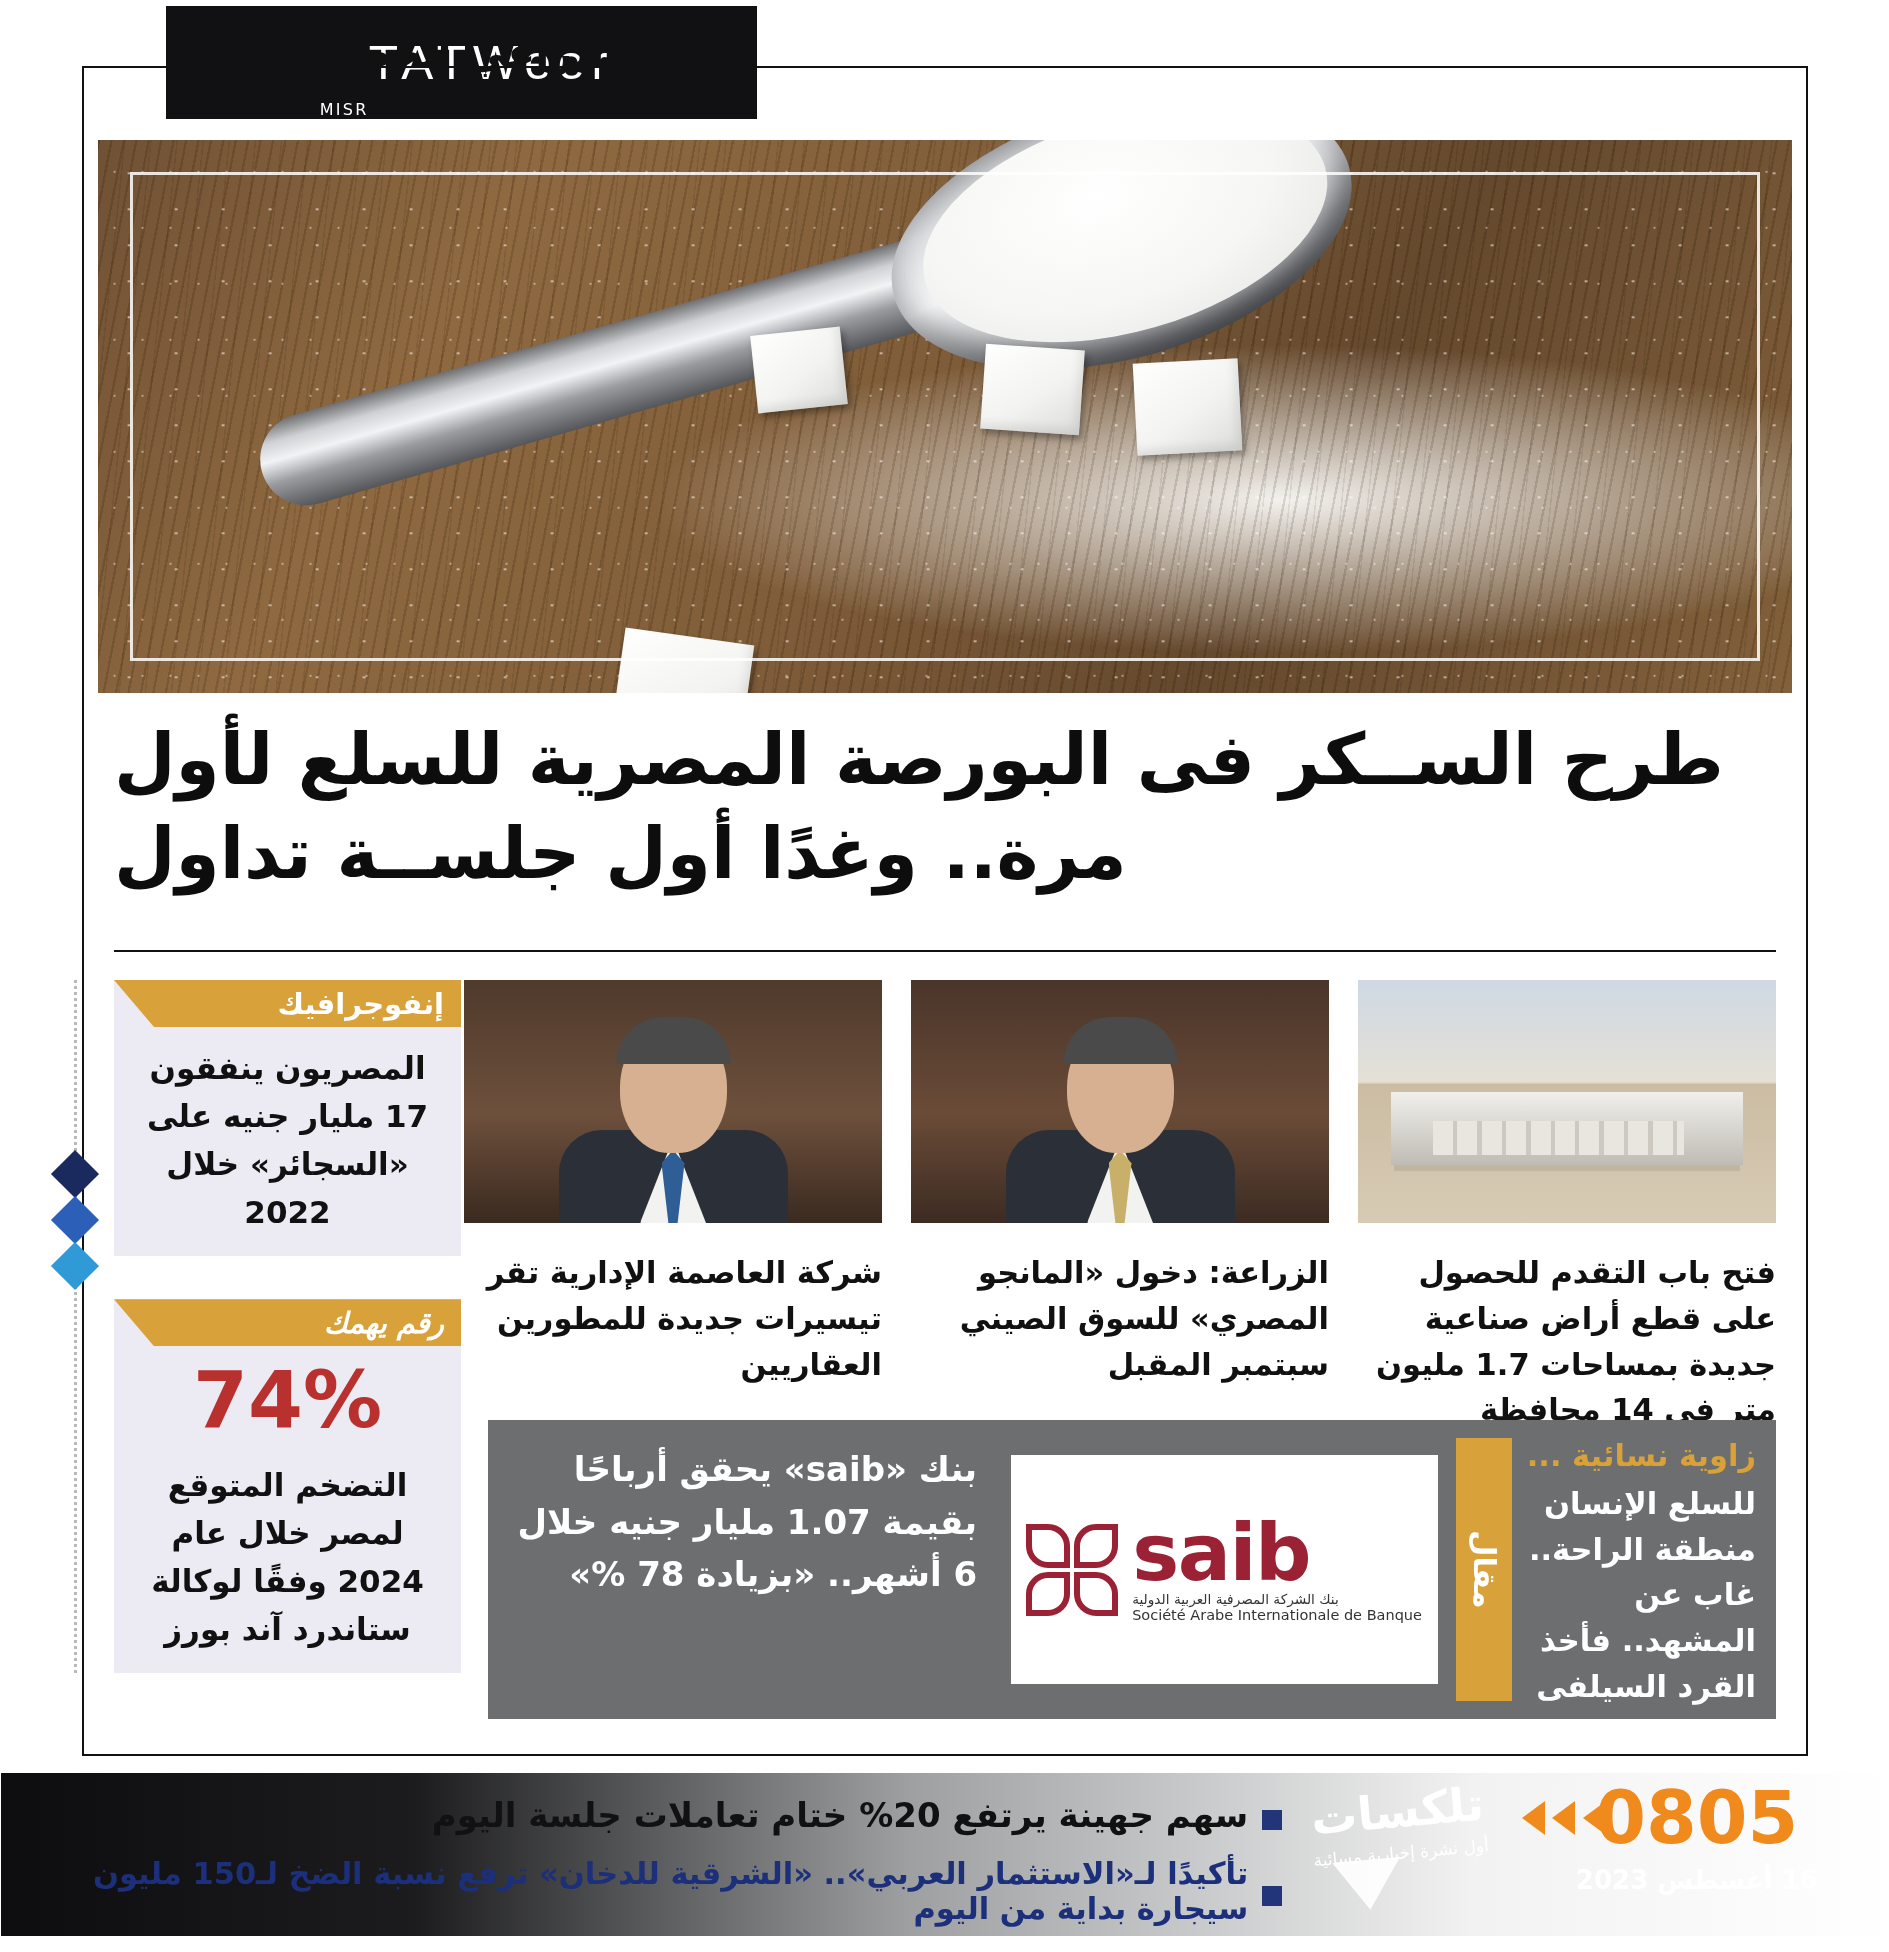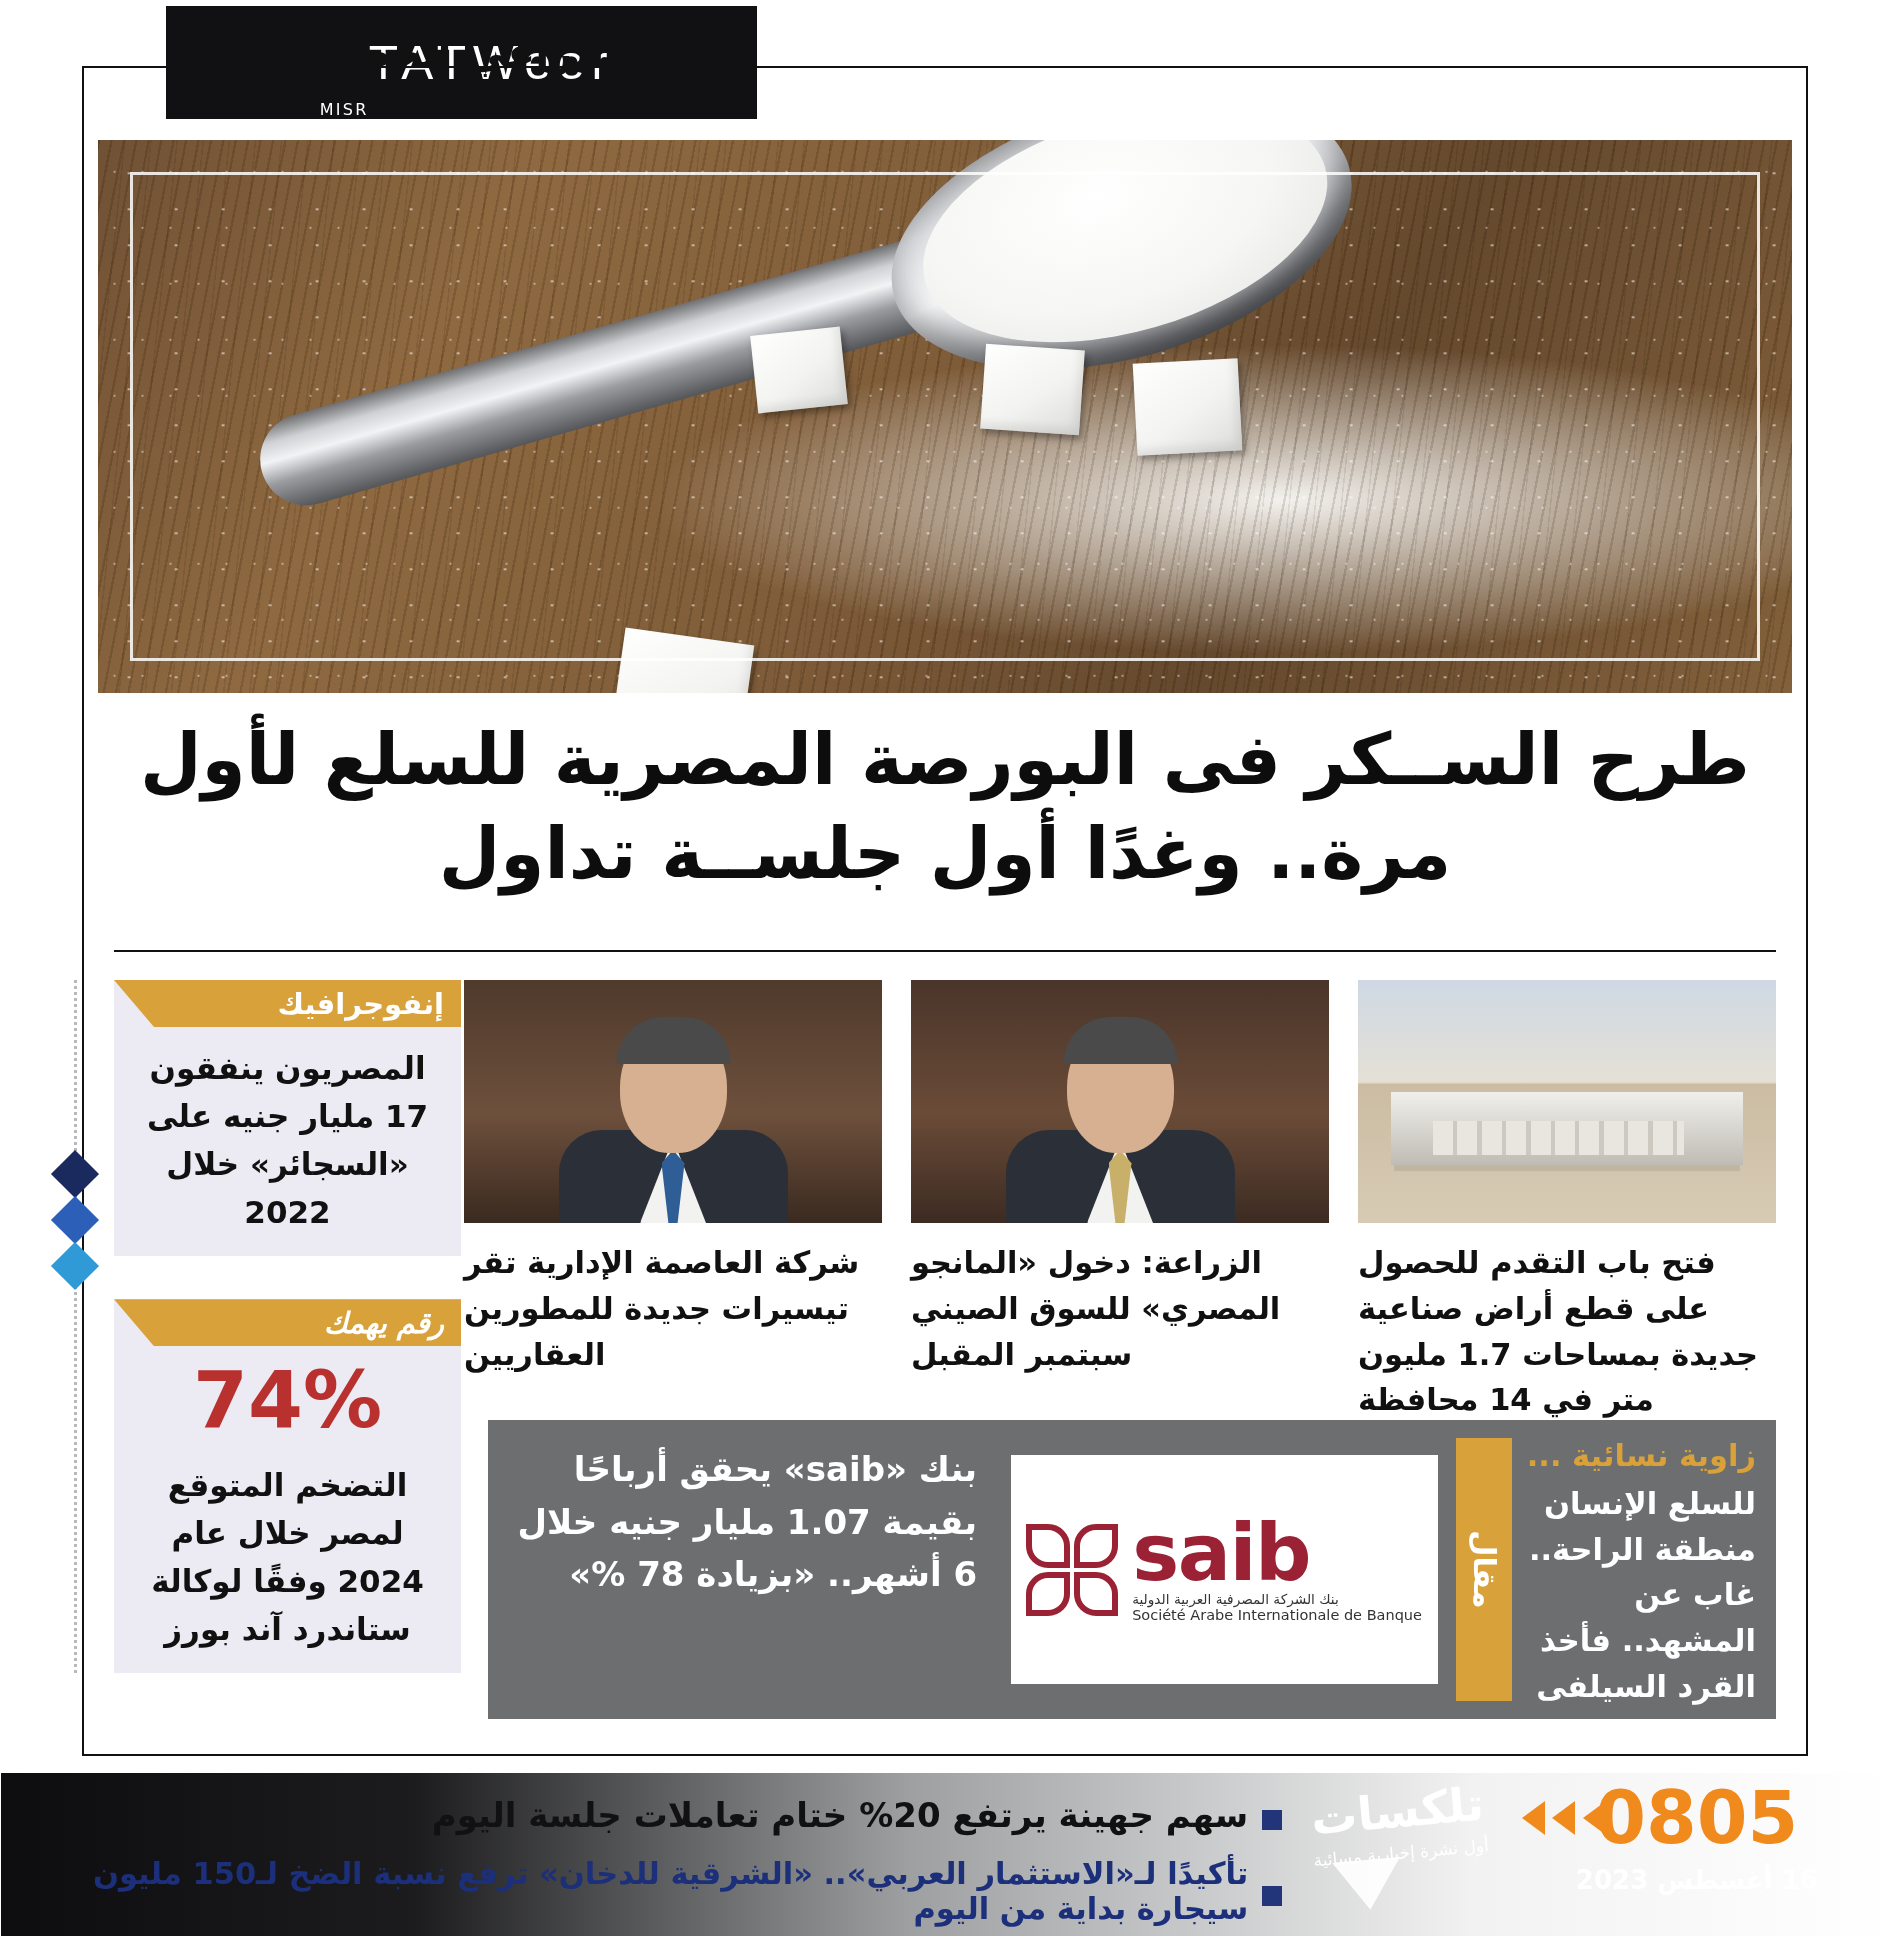--- a/index.html
+++ b/index.html
@@ -137,21 +137,21 @@
       radial-gradient(circle, rgba(255,255,255,.8) 0.9px, transparent 1.4px);
     background-size: 47px 36px, 28px 56px;
     background-position: 7.6px 15.3px, 30.5px 3.8px;
     opacity: .55;
   }
 
   
   .headline {
     position: absolute;
     top: 713px; right: 114px; left: 114px;
-    text-align: center;
+    text-align: left;
     font-size: 71px;
     font-weight: bold;
     line-height: 1.32;
     color: #0d0d0d;
     letter-spacing: -0.8px;
   }
   .headline-rule {
     position: absolute;
     top: 950px; right: 114px; left: 114px;
     height: 2.3px; background: #111;
@@ -282,22 +282,22 @@
     bottom: 0; width: 66px; height: 84px;
     background: #f2f2f0; clip-path: polygon(50% 0,100% 100%,0 100%);
   }
   .face .tie {
     position: absolute; left: 50%; transform: translateX(-50%);
     bottom: 0; width: 23px; height: 73px;
     background: #c9b06a; clip-path: polygon(50% 0,100% 18%,70% 100%,30% 100%,0 18%);
   }
   .face.blue .tie { background: #2f5d96; }
   .thumb-cap {
-    padding-top: 17px;
-    text-align: left;
+    padding-top: 27px;
+    text-align: right;
     font-size: 30.5px;
     font-weight: bold;
     line-height: 1.5;
     color: #111;
   }
 
   
   .promo {
     position: absolute;
     top: 1420px; right: 114px; left: 488px;

